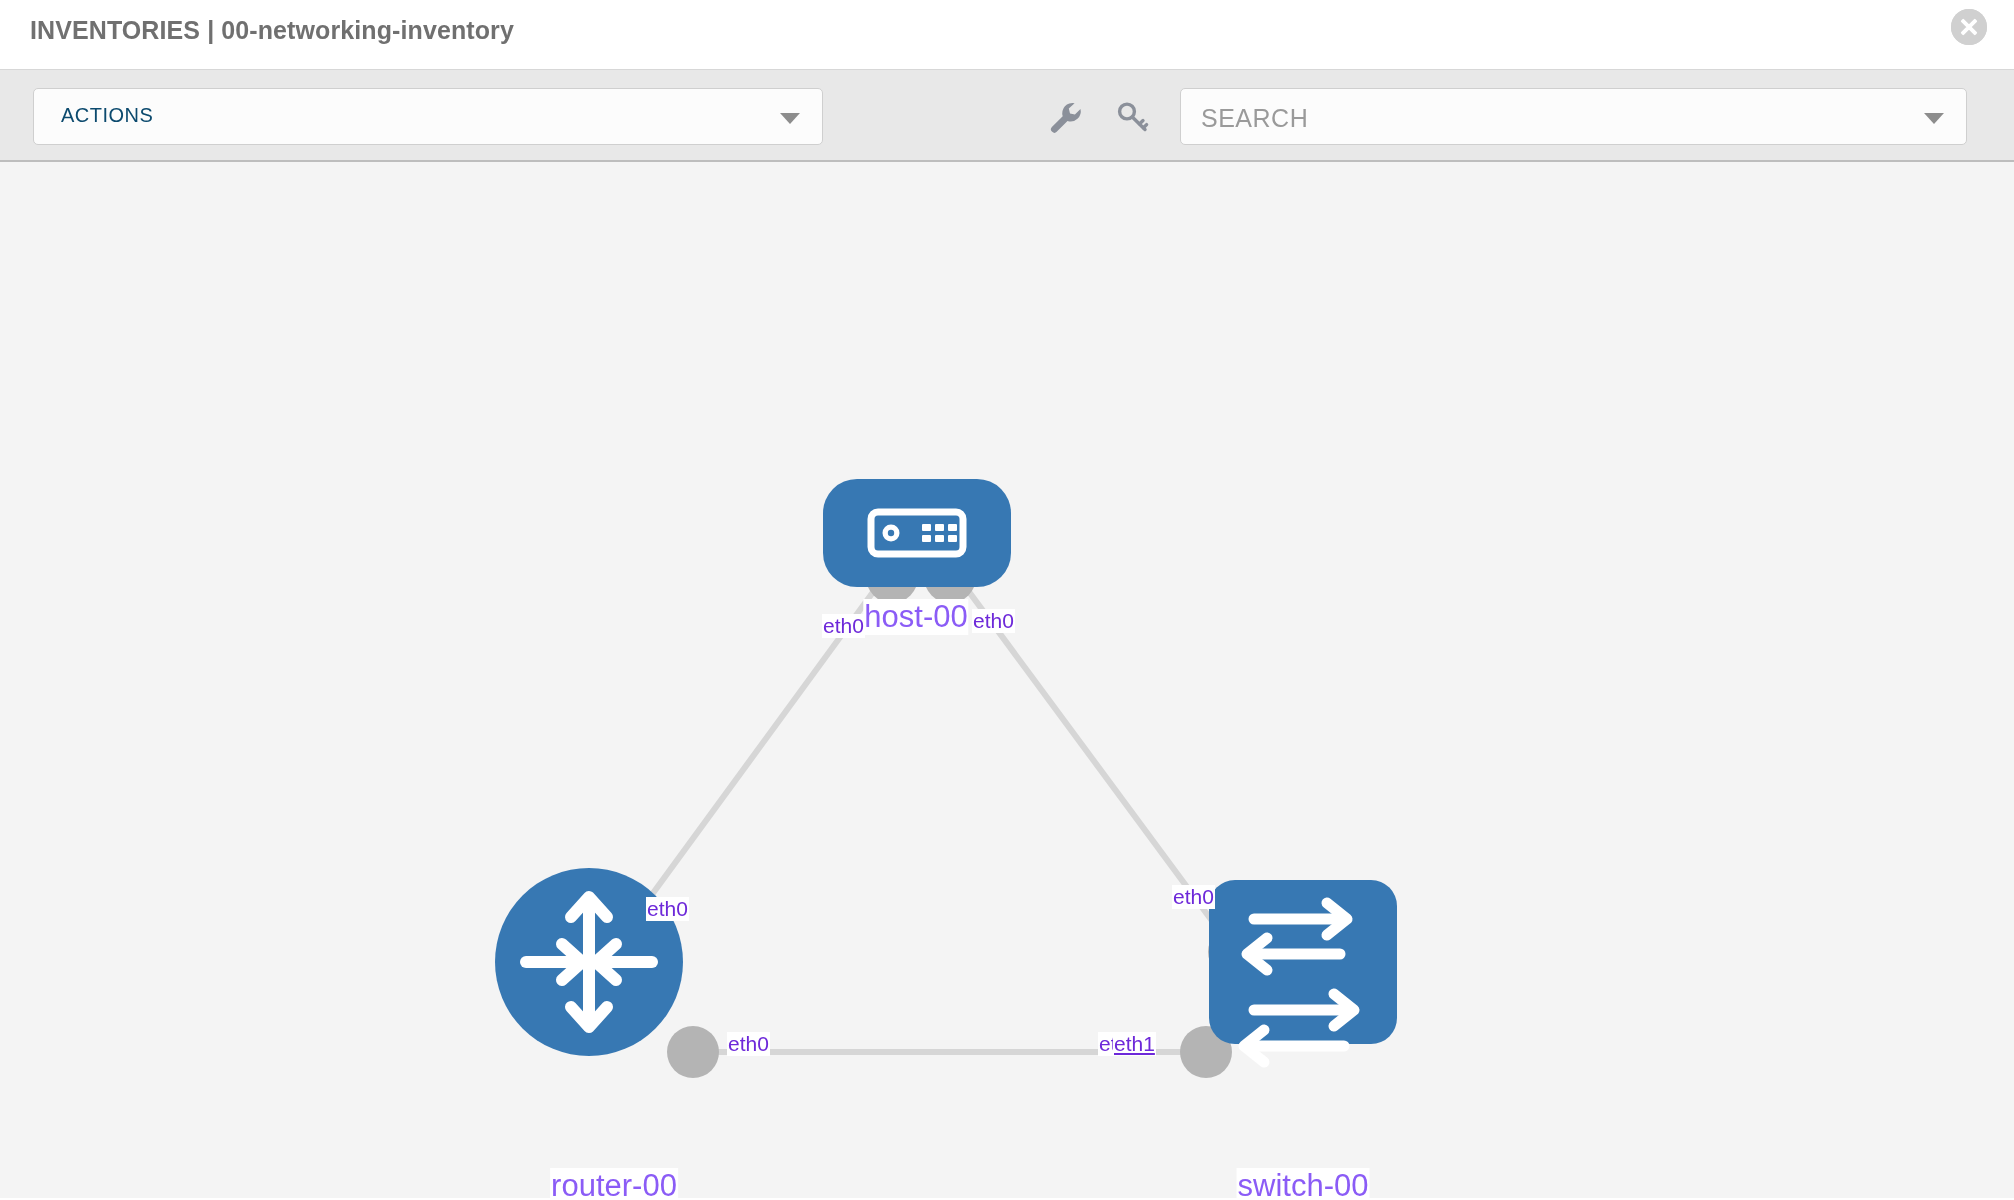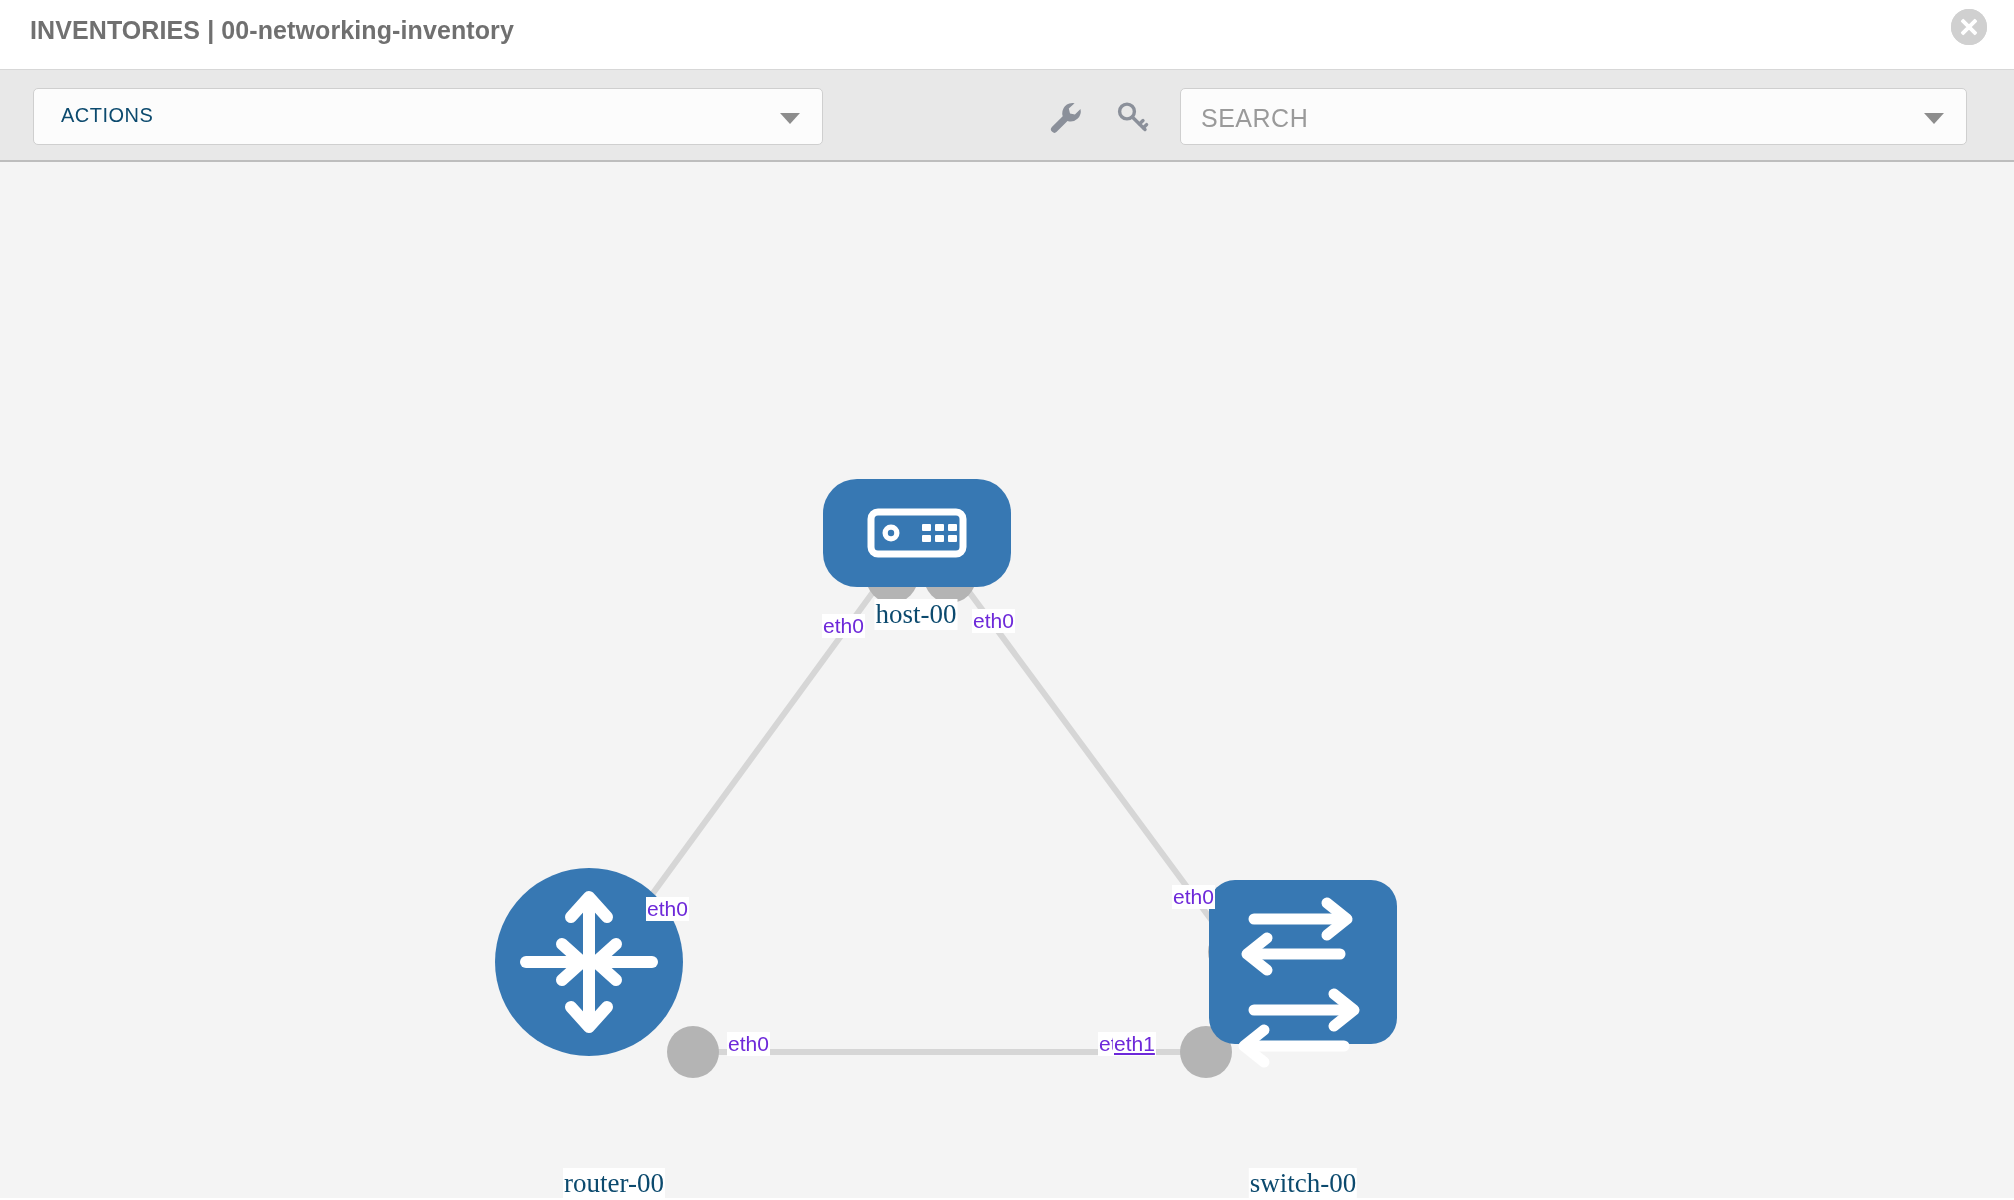--- a/index.html
+++ b/index.html
@@ -125,28 +125,27 @@
   .topology-svg {
     position: absolute;
     left: 0; top: 0;
     width: 2014px;
     height: 1036px;
   }
 
   
   .node-label {
     position: absolute;
-    font-size: 27px;
-    color: #0c4a6e;
+    font-size: 31px;
+    color: #8b5cf6;
     background: #ffffff;
     white-space: nowrap;
     transform: translateX(-50%);
     padding: 0 1px;
     line-height: 1.15;
-    font-family: Liberation Serif, serif;
   }
   .iface-label {
     position: absolute;
     font-size: 21px;
     color: #6d28d9;
     background: #ffffff;
     white-space: nowrap;
     padding: 0 1px;
     line-height: 1.15;
   }

